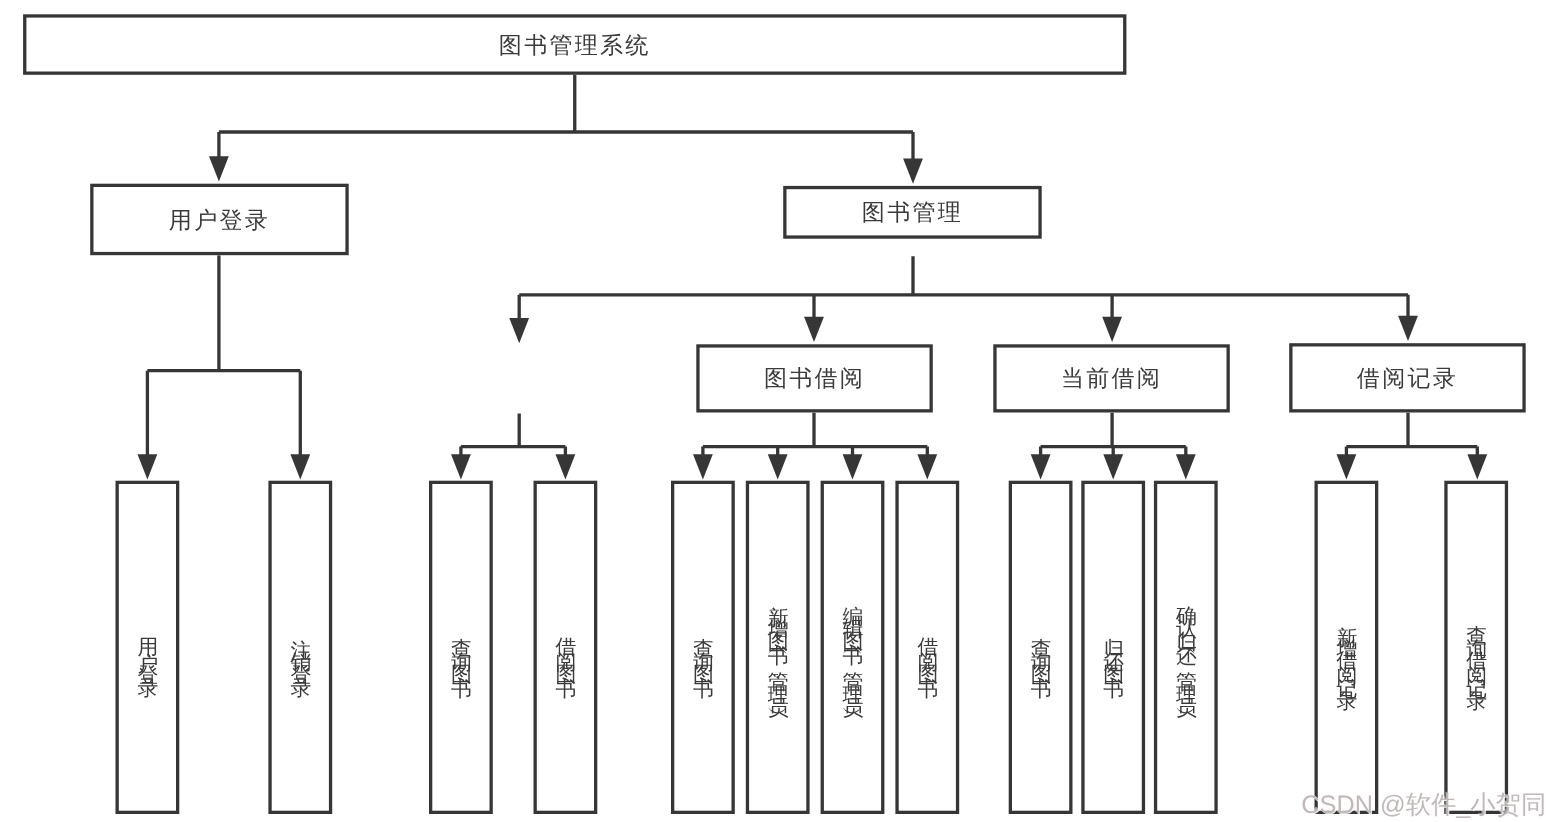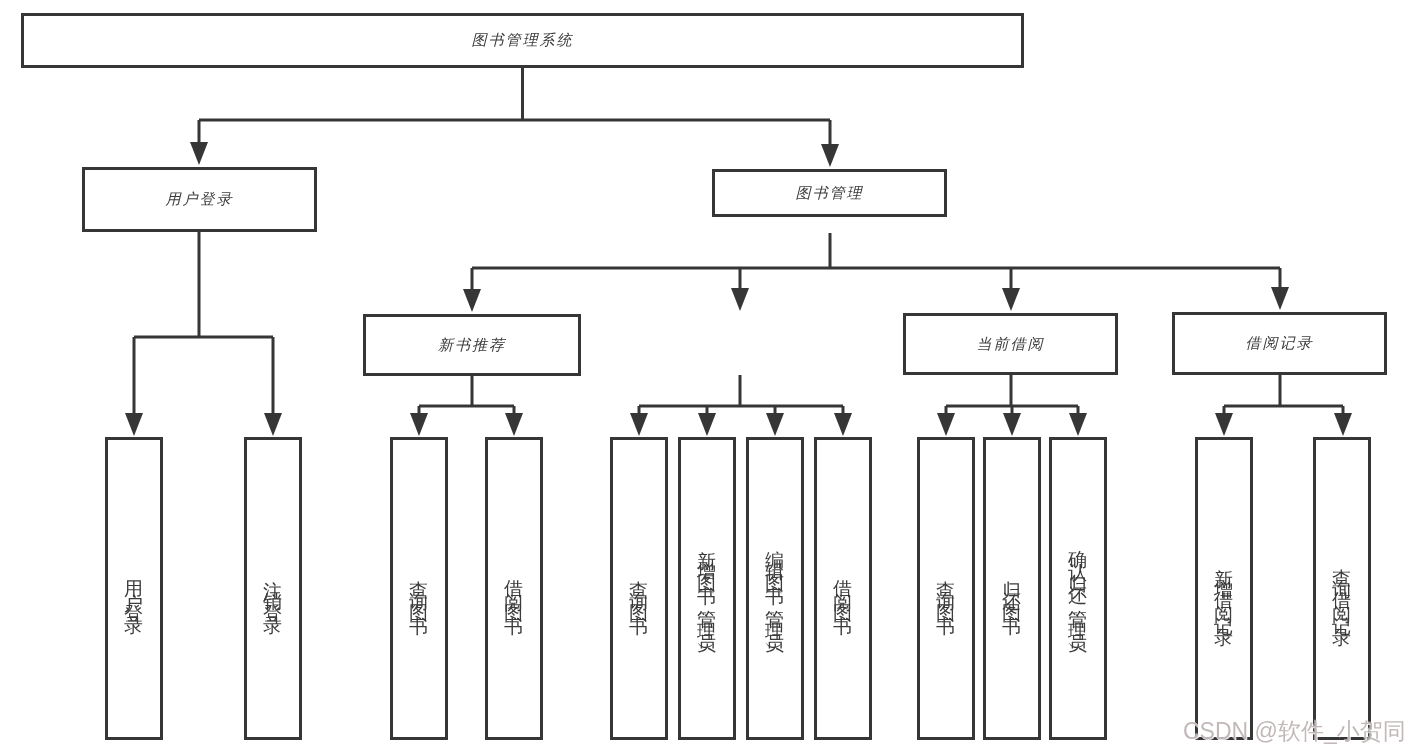--- a/index.html
+++ b/index.html
@@ -20,25 +20,24 @@
     position: absolute;
     box-sizing: border-box;
     background: #ffffff;
     border: 3px solid #363636;
     display: flex;
     align-items: center;
     justify-content: center;
     color: #3b3b3b;
   }
   .hbox .lbl {
-    font-size: 15px;
+    font-size: 21px;
     letter-spacing: 2px;
     white-space: nowrap;
     color: #3b3b3b;
-    font-style: italic;
   }
   .vbox {
     top: 437px;
     width: 58px;
     height: 303px;
   }
   .vbox .lbl {
     writing-mode: vertical-rl;
     text-orientation: mixed;
     font-size: 19px;
@@ -107,22 +106,22 @@
     <span class="lbl">图书管理系统</span>
   </div>
 
   <div class="node hbox" style="left:82px; top:167px; width:235px; height:65px">
     <span class="lbl">用户登录</span>
   </div>
   <div class="node hbox" style="left:712px; top:169px; width:235px; height:48px">
     <span class="lbl">图书管理</span>
   </div>
 
-  <div class="node hbox" style="left:363px; top:314px; width:218px; height:62px">
-    <span class="lbl">新书推荐</span>
+  <div class="node hbox" style="left:633px; top:313px; width:215px; height:62px">
+    <span class="lbl">图书借阅</span>
   </div>
   <div class="node hbox" style="left:903px; top:313px; width:215px; height:62px">
     <span class="lbl">当前借阅</span>
   </div>
   <div class="node hbox" style="left:1172px; top:312px; width:215px; height:63px">
     <span class="lbl">借阅记录</span>
   </div>
 
   <div class="node vbox" style="left:105px">
     <span class="lbl">用户登录</span>

